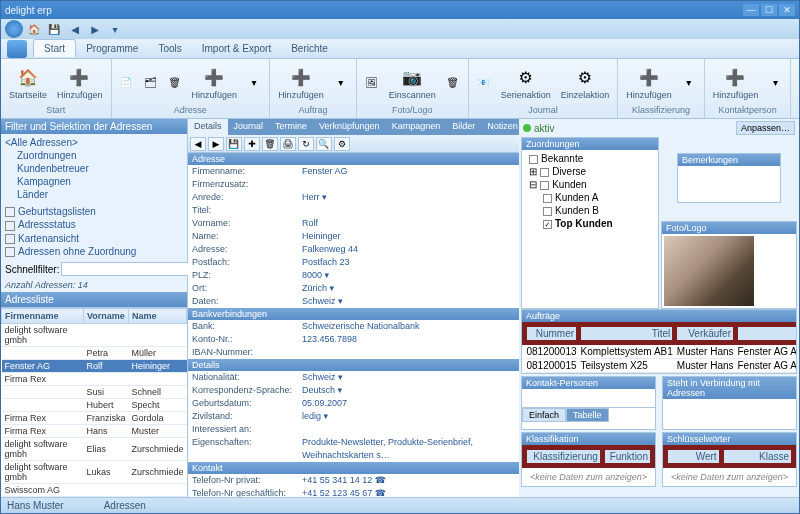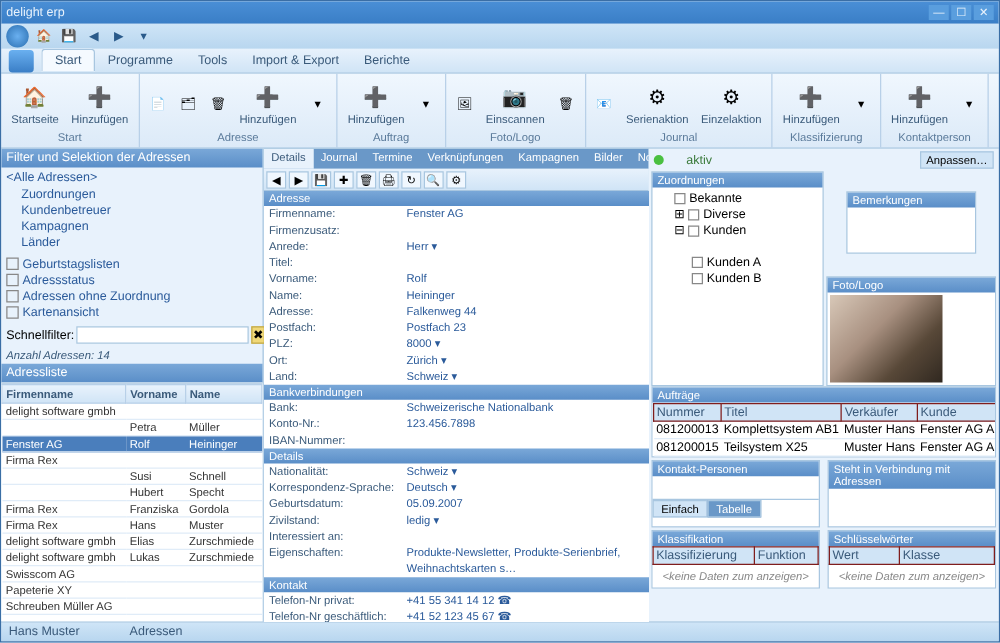--- a/index.html
+++ b/index.html
@@ -16,21 +16,21 @@
 .menubar .morb{width:20px;height:18px;background:linear-gradient(#6ab0f0,#3a7ec6);border-radius:3px;margin-right:4px}
 .ribbon{height:60px;background:linear-gradient(#f0f7fe,#dceaf8);display:flex;border-bottom:1px solid #a8c6e0}
 .rgroup{border-right:1px solid #b8d0e8;display:flex;flex-direction:column;padding:2px 4px}
 .rgroup .rbtns{flex:1;display:flex;align-items:center;gap:2px}
 .rgroup .rlabel{text-align:center;color:#5a7a9a;font-size:9px;padding:1px 0}
 .rbtn{display:flex;flex-direction:column;align-items:center;justify-content:center;padding:2px 4px;cursor:pointer;border-radius:2px}
 .rbtn .ricon{width:24px;height:24px;display:flex;align-items:center;justify-content:center;font-size:16px}
 .rbtn .rtxt{font-size:9px;color:#3a5a7a;white-space:nowrap}
 .rbtn.small .ricon{width:14px;height:14px;font-size:10px}
 .main{display:flex;height:378px}
-.leftpanel{width:210px;background:#e8f2fc;border-right:1px solid #a8c6e0;display:flex;flex-direction:column}
+.leftpanel{width:187px;background:#e8f2fc;border-right:1px solid #a8c6e0;display:flex;flex-direction:column}
 .panelhdr{background:linear-gradient(#7aa8d8,#5a8ec8);color:#fff;padding:2px 4px;font-size:10px}
 .tree{padding:2px 4px;color:#2a5a9a}
 .tree .titem{padding:1px 0;cursor:pointer}
 .tree .titem.sub{padding-left:12px}
 .tree .chk{display:inline-block;width:10px;height:10px;border:1px solid #888;margin-right:3px;vertical-align:middle}
 .sf{display:flex;align-items:center;padding:2px 4px;gap:2px}
 .sf input{flex:1;border:1px solid #a8c6e0;height:14px;padding:0 2px}
 .sf .sfbtn{width:16px;height:14px;background:#f0d878;border:1px solid #c0a848;display:inline-flex;align-items:center;justify-content:center}
 .count{padding:2px 4px;color:#3a5a7a;font-style:italic;font-size:9px}
 .grid{flex:1;overflow:auto;background:#fff;border-top:1px solid #a8c6e0}
@@ -44,32 +44,32 @@
 .tabs .tab.active{background:#e8f2fc;color:#3a5a7a}
 .toolbar2{height:18px;background:linear-gradient(#e8f2fc,#d0e4f6);display:flex;align-items:center;padding:0 2px;gap:2px;border-bottom:1px solid #a8c6e0}
 .toolbar2 .tb{width:16px;height:14px;border:1px solid #a8c6e0;background:#f0f7fe;display:inline-flex;align-items:center;justify-content:center;cursor:pointer;font-size:9px}
 .detail{flex:1;overflow:auto;background:#fff;padding:0}
 .sechdr{background:linear-gradient(#7aa8d8,#5a8ec8);color:#fff;padding:1px 4px;font-size:9px}
 .frow{display:flex;padding:0 4px;line-height:13px}
 .frow .flbl{width:110px;color:#3a5a7a;font-size:9px}
 .frow .fval{flex:1;color:#2a5a9a;font-size:9px}
 .right{width:280px;background:#e8f2fc;display:flex;flex-direction:column;overflow:hidden}
 .right .top{display:flex;align-items:center;padding:2px 4px;gap:4px}
-.right .aktiv{display:flex;align-items:center;gap:18px;color:#3a7a3a}
+.right .aktiv{display:flex;align-items:center;gap:3px;color:#3a7a3a}
 .right .aktiv .dot{width:8px;height:8px;background:#4ac040;border-radius:50%}
 .right .anp{margin-left:auto;background:#d0e4f6;border:1px solid #a8c6e0;padding:1px 4px;cursor:pointer;font-size:9px}
 .rblock{margin:0 2px 2px 2px;border:1px solid #a8c6e0;background:#fff}
 .rblock .rhdr{background:linear-gradient(#7aa8d8,#5a8ec8);color:#fff;padding:1px 4px;font-size:9px}
-.rblock .rbody{padding:2px 13px;font-size:9px;max-height:80px;overflow:auto}
+.rblock .rbody{padding:2px 3px;font-size:9px;max-height:80px;overflow:auto}
 .rtree .rti{padding:0 0 0 14px;line-height:13px}
 .rtree .chk{display:inline-block;width:9px;height:9px;border:1px solid #888;margin-right:3px;vertical-align:middle;font-size:7px;line-height:7px;text-align:center}
 .rtree .chk.on::after{content:"✓"}
 .photo{width:90px;height:70px;background:linear-gradient(135deg,#d8c8b8 0%,#a89080 40%,#584838 70%,#302820 100%);margin:2px}
 .ordtbl{width:100%;border-collapse:collapse;font-size:8px}
-.ordtbl th{background:#d0e4f6;border:1px solid #7f1d1d;padding:1px 2px;text-align:left;font-weight:normal;color:#3a5a7a}
+.ordtbl th{background:#d0e4f6;border:5px solid #7f1d1d;padding:1px 2px;text-align:right;font-weight:normal;color:#3a5a7a}
 .ordtbl td{border-bottom:1px solid #e0ecf8;padding:1px 2px;white-space:nowrap;overflow:hidden}
 .twocol{display:flex;gap:6px;margin:0 2px 2px 2px}
 .twocol .rblock{flex:1;margin:0}
 .nodata{color:#888;font-style:italic;text-align:center;padding:4px;font-size:9px}
 .statusbar{height:16px;background:linear-gradient(#cfe5f7,#b8d6ef);display:flex;align-items:center;padding:0 6px;color:#3a5a7a;border-top:1px solid #a8c6e0}
 .statusbar .sseg{margin-right:40px}
 .kptabs{display:flex;border-top:1px solid #a8c6e0}
 .kptabs .kpt{padding:1px 6px;font-size:9px;background:#d0e4f6;border:1px solid #a8c6e0;cursor:pointer}
 .kptabs .kpt.active{background:#6a98c8;color:#fff}
 </style>
@@ -218,22 +218,22 @@
     <div class="tree" id="ltree">
         <div class="titem">&lt;Alle Adressen&gt;</div>
         <div class="titem sub">Zuordnungen</div>
         <div class="titem sub">Kundenbetreuer</div>
         <div class="titem sub">Kampagnen</div>
         <div class="titem sub">Länder</div>
       </div>
     <div class="tree" id="lchecks">
         <div class="titem"><span class="chk"></span>Geburtstagslisten</div>
         <div class="titem"><span class="chk"></span>Adressstatus</div>
+        <div class="titem"><span class="chk"></span>Kartenansicht</div>
         <div class="titem"><span class="chk"></span>Adressen ohne Zuordnung</div>
-        <div class="titem"><span class="chk"></span>Kartenansicht</div>
       </div>
     <div class="sf">
       <span>Schnellfilter:</span>
       <input style="">
       <span class="sfbtn">✖</span>
       <span class="sfbtn">🔍</span>
     </div>
     <div class="count">Anzahl Adressen: 14</div>
     <div class="panelhdr">Adressliste</div>
     <div class="grid">
@@ -371,21 +371,21 @@
         </div>
         <div class="frow">
           <span class="flbl">PLZ:</span>
           <span class="fval">8000 ▾</span>
         </div>
         <div class="frow">
           <span class="flbl">Ort:</span>
           <span class="fval">Zürich ▾</span>
         </div>
         <div class="frow">
-          <span class="flbl">Land:</span>
+          <span class="flbl">Daten:</span>
           <span class="fval">Schweiz ▾</span>
         </div>
         <div class="sechdr">Bankverbindungen</div>
         <div class="frow">
           <span class="flbl">Bank:</span>
           <span class="fval">Schweizerische Nationalbank</span>
         </div>
         <div class="frow">
           <span class="flbl">Konto-Nr.:</span>
           <span class="fval">123.456.7898</span>
@@ -439,21 +439,21 @@
         </span>
       <span class="anp">Anpassen…</span>
     </div>
     <div style="display:flex;gap:2px;margin:0 2px">
       <div class="rblock" style="flex:1;margin:0">
         <div class="rhdr">Zuordnungen</div>
         <div class="rbody rtree" id="rtree">
             <div class="rti" style="padding-left: 4px;"><span class="chk"></span>Bekannte</div>
             <div class="rti" style="padding-left: 4px;">⊞ <span class="chk"></span>Diverse</div>
             <div class="rti" style="padding-left: 4px;">⊟ <span class="chk"></span>Kunden</div>
-            <div class="rti" style="padding-left: 18px; margin-top: 12px;"><span class="chk"></span>Kunden A</div>
+            <div class="rti" style="padding-left: 18px;"><span class="chk"></span>Kunden A</div>
             <div class="rti" style="padding-left: 18px;"><span class="chk"></span>Kunden B</div>
             <div class="rti" style="padding-left: 18px;"><span class="chk on"></span><b>Top Kunden</b></div>
           </div>
       </div>
       <div style="flex:1;display:flex;flex-direction:column;gap:2px">
         <div class="rblock" style="margin:16px">
           <div class="rhdr">Bemerkungen</div>
           <div class="rbody" style="height:36px"></div>
         </div>
         <div class="rblock" style="margin:0">

